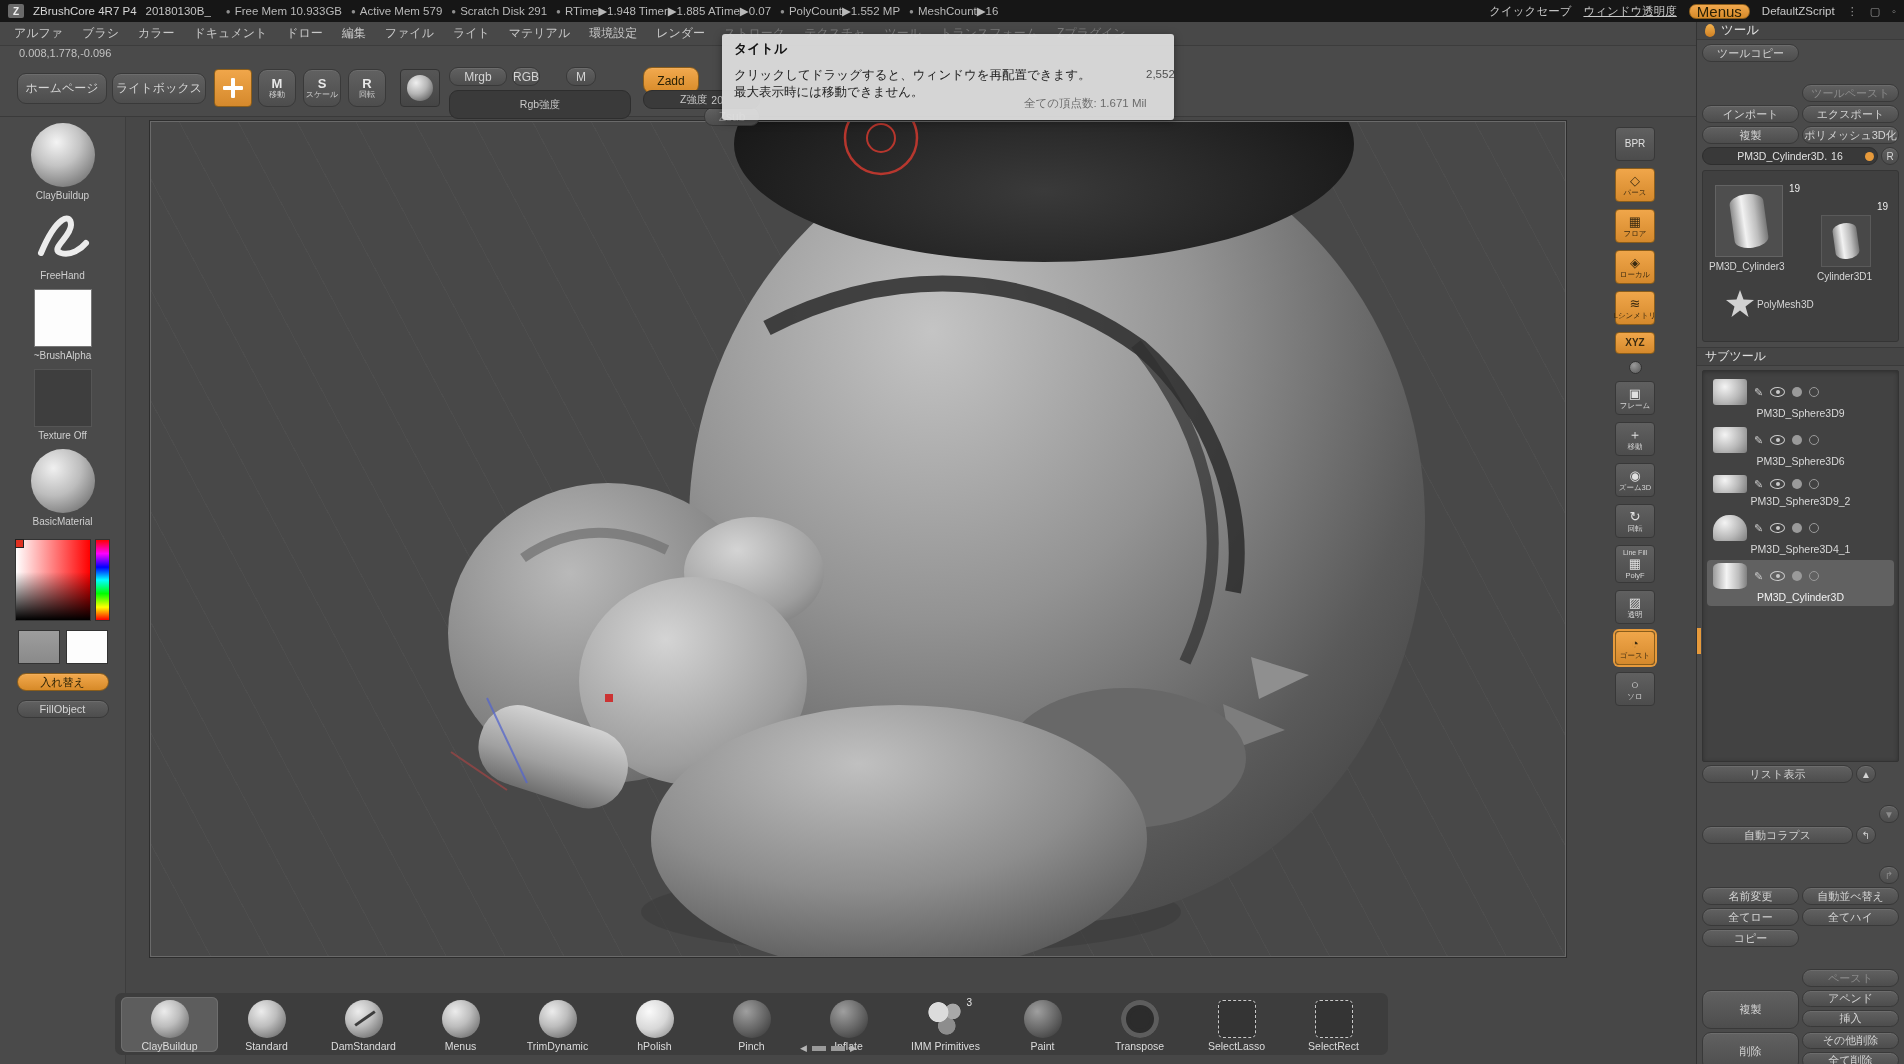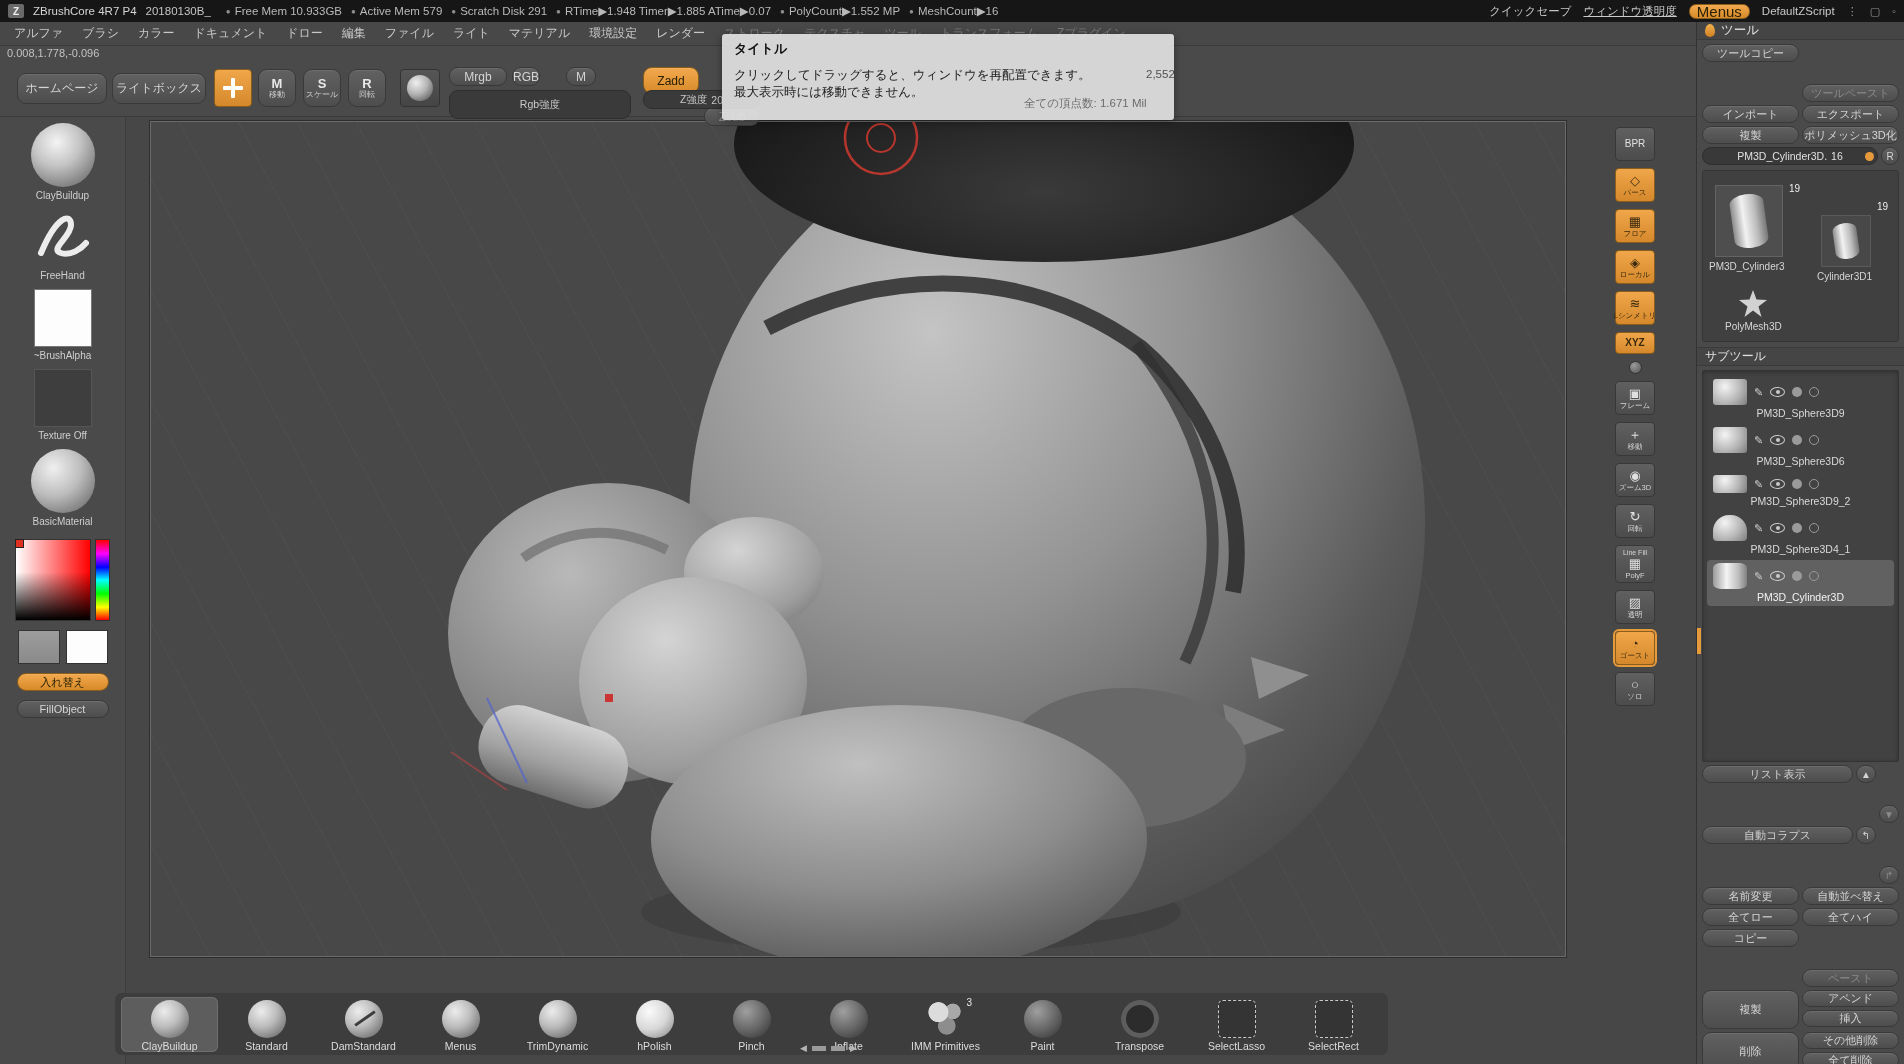--- a/index.html
+++ b/index.html
@@ -19,21 +19,21 @@
   .menus-btn{background:linear-gradient(#f2a94e,#d78a28);color:#2a2105;border:1px solid #8a5d1b;border-radius:7px;padding:0 7px;height:15px;display:flex;align-items:center;font-size:15px;}
   .tb-ico{color:#9a9a9a;font-size:11px;}
 
   
   .menubar{position:absolute;left:0;top:22px;width:1696px;height:24px;background:#484848;border-bottom:1px solid #3c3c3c;display:flex;align-items:center;gap:19px;padding:0 14px;font-size:12px;color:#c8c8c8;z-index:10;}
   .menubar .mi{white-space:nowrap;cursor:default;}
   .menubar .mi.dim{color:#7b7b7b;}
 
   
   .toolbar{position:absolute;left:0;top:46px;width:1696px;height:71px;background:#4a4a4a;border-bottom:1px solid #3a3a3a;z-index:10;}
-  .coords{position:absolute;left:7px;top:1px;font-size:11px;color:#c2c2c2;}
+  .coords{position:absolute;left:19px;top:1px;font-size:11px;color:#c2c2c2;}
   .btn{background:linear-gradient(#616161,#4d4d4d);border:1px solid #393939;border-radius:9px;color:#d4d4d4;font-size:11px;display:flex;align-items:center;justify-content:center;box-shadow:inset 0 1px 0 rgba(255,255,255,.08);cursor:default;white-space:nowrap;}
   .btn.dim{color:#8b8b8b;margin-top:40px;}
   .btn.orange{background:linear-gradient(#f2a94e,#d78a28);color:#2a2105;border-color:#8a5d1b;}
   .tbtn{position:absolute;font-size:12px;}
   .mode-btn{position:absolute;width:38px;height:38px;flex-direction:column;gap:0;padding:2px 0;}
   .mode-key{font-size:13px;font-weight:bold;color:#e8e8e8;line-height:13px;}
   .mode-lab{font-size:8px;color:#cfcfcf;line-height:9px;}
   .draw-btn{position:absolute;width:38px;height:38px;background:linear-gradient(#f0a64a,#d5892c);border:1px solid #8a5d1b;border-radius:4px;}
   .cross{position:relative;width:20px;height:20px;margin:8px auto;}
   .cross::before,.cross::after{content:"";position:absolute;background:#fff;border-radius:1px;}
@@ -113,21 +113,21 @@
   .pslider .knob2{position:absolute;right:3px;top:4px;width:9px;height:9px;border-radius:50%;background:#e79a3b;}
   .btn.rbtn{flex:0 0 18px;height:18px;font-size:10px;}
 
   .thumbs{position:relative;height:172px;background:#404040;border:1px solid #353535;border-radius:3px;margin:2px 0;}
   .bigthumb{position:absolute;left:12px;top:14px;width:68px;height:72px;background:#4e4e4e;border:1px solid #636363;display:grid;place-items:center;}
   .smallthumb{position:absolute;left:118px;top:44px;width:50px;height:52px;background:#484848;border:1px solid #5a5a5a;display:grid;place-items:center;}
   .cyl{width:34px;height:54px;border-radius:17px/9px;background:linear-gradient(90deg,#8b8b8b,#f2f2f2 35%,#bdbdbd 70%,#767676);transform:rotate(-8deg);}
   .cyl.small{width:24px;height:36px;border-radius:12px/7px;}
   .badge19{position:absolute;font-size:10px;color:#ececec;}
   .t-label{position:absolute;font-size:10px;color:#d6d6d6;white-space:nowrap;}
-  .star-wrap{position:absolute;left:22px;top:118px;display:flex;flex-direction:column;align-items:center;gap:2px;}
+  .star-wrap{position:absolute;left:22px;top:118px;display:flex;flex-direction:row;align-items:center;gap:2px;}
 
   .sub-head{height:20px;display:flex;align-items:center;padding:0 8px;font-size:12px;color:#e0e0e0;background:#454545;border-top:1px solid #3a3a3a;border-bottom:1px solid #3a3a3a;margin-top:3px;}
   .st-list{height:392px;background:#424242;border:1px solid #333;border-radius:2px;box-shadow:inset 0 1px 4px rgba(0,0,0,.3);display:flex;flex-direction:column;gap:2px;padding:5px 4px;overflow:hidden;}
   .st-entry{border-radius:4px;padding:2px 2px 3px 2px;}
   .st-entry.selected{background:#616161;}
   .st-row{display:flex;align-items:center;gap:7px;padding:1px 4px;}
   .st-thumb{width:34px;height:26px;border-radius:3px;background:radial-gradient(circle at 35% 30%,#f4f4f4,#b8b8b8 55%,#7c7c7c);}
   .st-thumb.cylt{background:linear-gradient(90deg,#9a9a9a,#f4f4f4 40%,#bdbdbd 75%,#808080);border-radius:8px/5px;}
   .st-ico{font-size:11px;color:#c9c9c9;}
   .st-eye{width:15px;height:10px;border:1px solid #c9c9c9;border-radius:50%;position:relative;}

